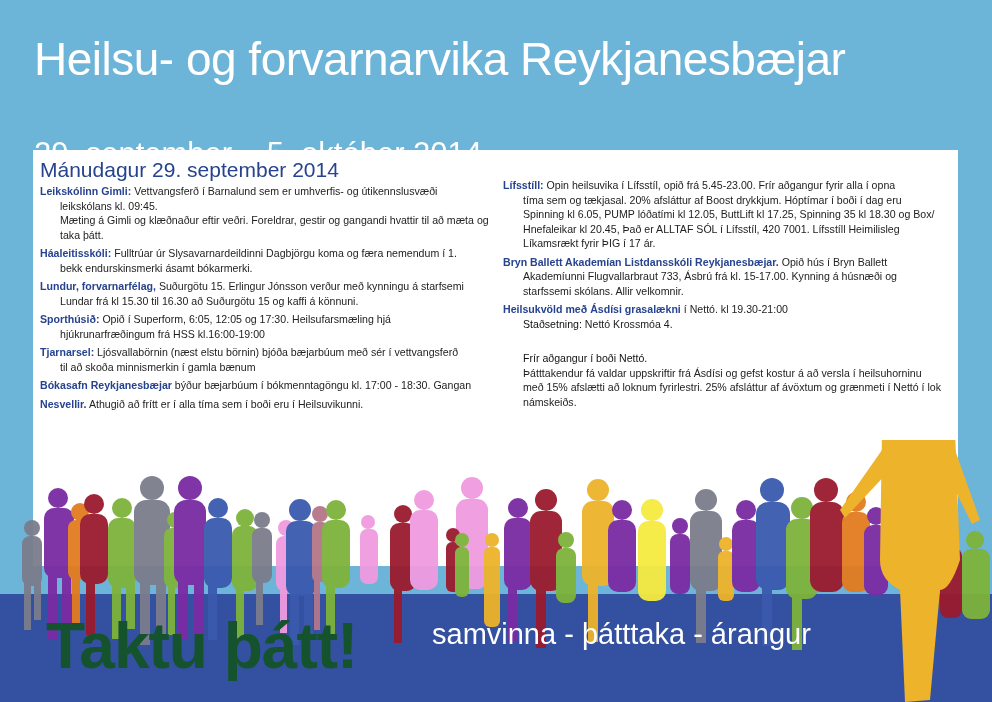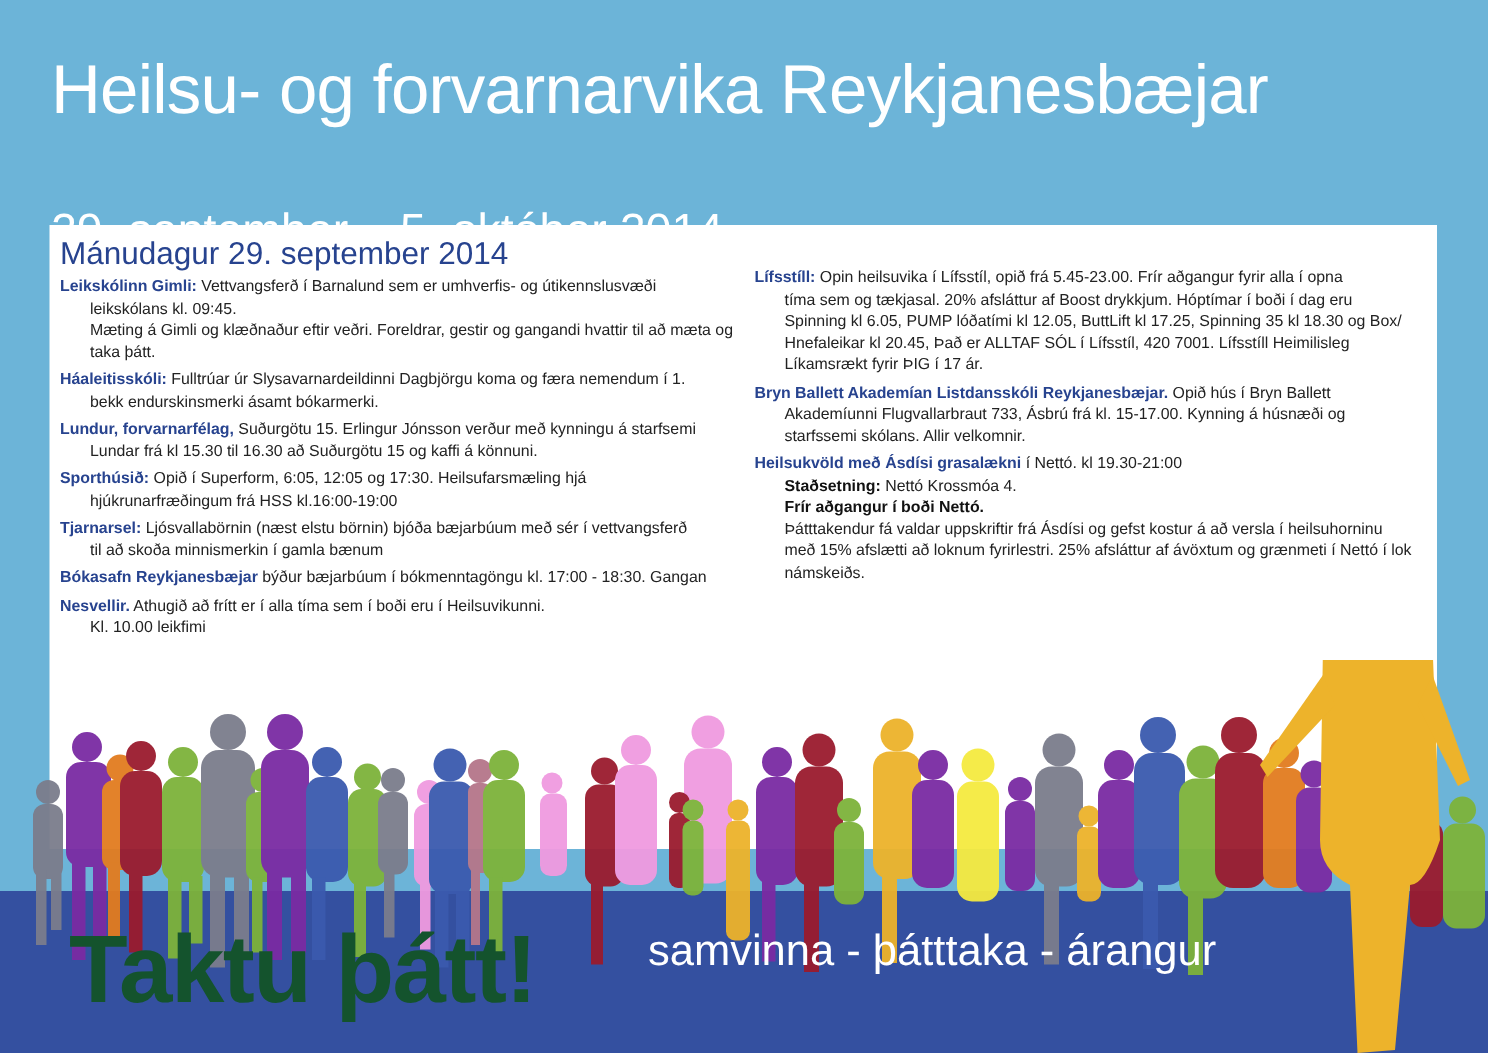--- a/index.html
+++ b/index.html
@@ -8,21 +8,21 @@
   .subtitle{position:absolute;left:34px;top:90px;color:#fff;font-size:31px;font-weight:400;white-space:nowrap;line-height:1;margin-top:48px;}
   .panel{position:absolute;left:33px;top:150px;width:925px;height:416px;background:#fff;}
   .col{position:absolute;font-size:10.6px;line-height:14.5px;color:#222;}
   .col.left{left:40px;top:158px;width:450px;}
   .col.right{left:503px;top:178px;width:440px;}
   .dayhead{color:#27438f;font-size:21px;line-height:24px;margin-bottom:2px;}
   .entry{margin-bottom:4px;}
   .entry .head{color:#27438f;font-weight:700;text-align:right;}
   .entry .cont{padding-left:20px;display:block;}
   .entry .sub{display:block;padding-left:20px;}
-  .bold{font-weight:700;color:#111;}
+  .bold{font-weight:400;color:#111;margin-top:20px;}
   .band-light{position:absolute;left:0;top:566px;width:992px;height:28px;background:#6cb4d8;}
   .band-dark{position:absolute;left:0;top:594px;width:992px;height:108px;background:#3450a0;}
   .runners{position:absolute;left:0;top:440px;width:992px;height:262px;}
   .cta{position:absolute;left:46px;top:614px;color:#14532d;font-size:64px;font-weight:700;letter-spacing:-1px;line-height:1;white-space:nowrap;text-align:center;}
   .slogan{position:absolute;left:432px;top:620px;color:#fff;font-size:29px;line-height:1;white-space:nowrap;}
 </style>
 </head>
 <body>
 
 <div class="title">Heilsu- og forvarnarvika Reykjanesbæjar</div>
@@ -52,21 +52,20 @@
   </div>
   <div class="entry">
     <span class="head">Tjarnarsel:</span><span>  Ljósvallabörnin (næst elstu börnin) bjóða bæjarbúum með sér í vettvangsferð</span>
     <span class="cont">til að skoða minnismerkin í gamla bænum</span>
   </div>
   <div class="entry">
     <span class="head">Bókasafn Reykjanesbæjar</span><span> býður bæjarbúum í bókmenntagöngu kl. 17:00 - 18:30. Gangan</span>
   </div>
   <div class="entry">
     <span class="head">Nesvellir.</span><span>  Athugið að frítt er í alla tíma sem í boði eru í Heilsuvikunni.</span>
-    <span class="cont">Kl. 10.00 leikfimi</span>
   </div>
 </div>
 
 <div class="col right">
   <div class="entry">
     <span class="head">Lífsstíll:</span><span> Opin heilsuvika í Lífsstíl, opið frá 5.45-23.00. Frír aðgangur fyrir alla í opna</span>
     <span class="cont">tíma sem og tækjasal. 20% afsláttur af Boost drykkjum. Hóptímar í boði í dag eru Spinning kl 6.05, PUMP lóðatími kl 12.05, ButtLift kl 17.25, Spinning 35 kl 18.30 og Box/ Hnefaleikar kl 20.45, Það er ALLTAF SÓL í Lífsstíl, 420 7001. Lífsstíll Heimilisleg Líkamsrækt fyrir ÞIG í 17 ár.</span>
   </div>
   <div class="entry">
     <span class="head">Bryn Ballett Akademían Listdansskóli Reykjanesbæjar.</span><span>  Opið hús í Bryn Ballett</span>

